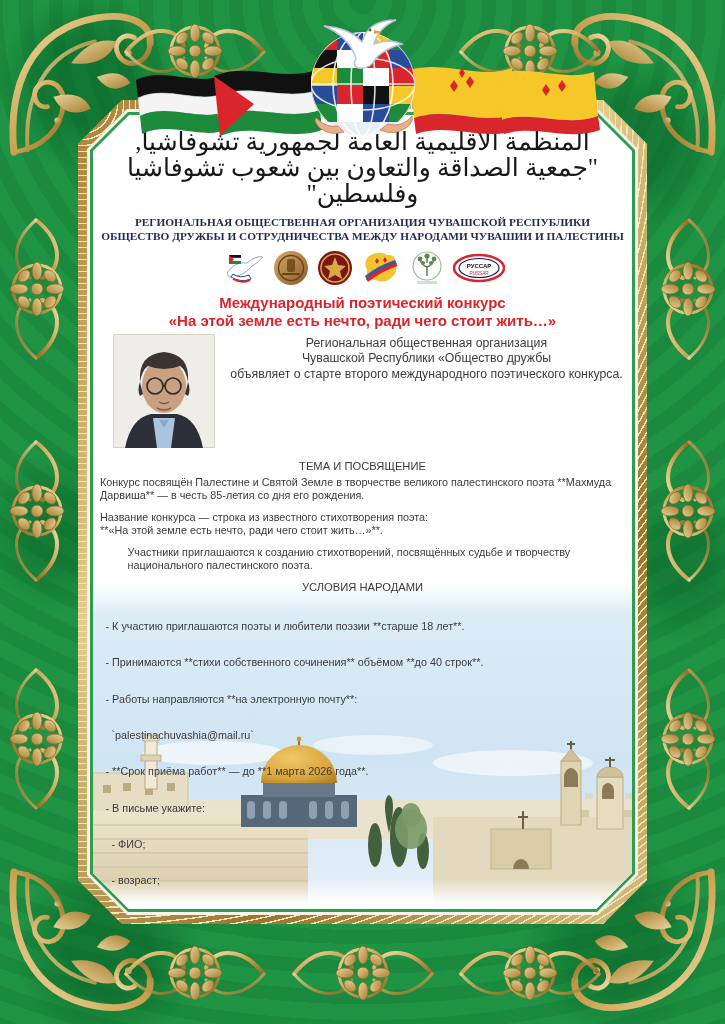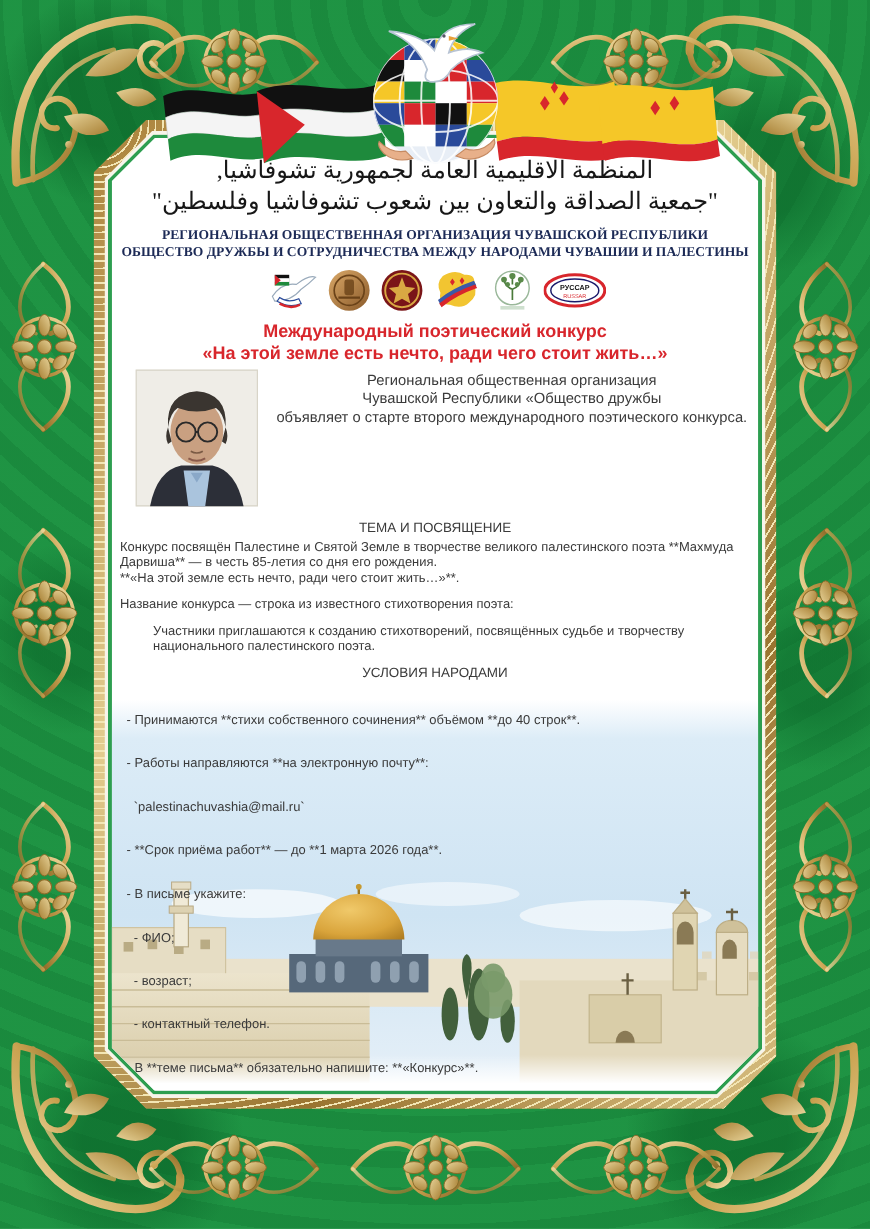--- a/index.html
+++ b/index.html
@@ -68,21 +68,21 @@
   .city{position:absolute;left:0;right:0;bottom:4px;height:172px;}
   .fade{position:absolute;left:0;right:0;bottom:0;height:30px;
     background:linear-gradient(180deg, rgba(255,255,255,0), #ffffff 80%);}
   .txt{position:relative;z-index:2;}
 
   
   .top-deco{position:absolute;left:118px;top:18px;width:490px;height:120px;z-index:5;}
 
   
   .arabic{font-family:"Liberation Serif", serif;color:#171717;text-align:center;
-    font-size:20px;line-height:26px;direction:rtl;}
+    font-size:25px;line-height:26px;direction:rtl;}
   .arabic.first{margin-top:14px;}
   .org-caps{font-family:"Liberation Serif", serif;font-weight:bold;color:#1c2a56;
     text-align:center;font-size:11.3px;line-height:13.5px;}
   .org-caps.first{margin-top:9px;}
   .logos{margin-top:7px;display:flex;justify-content:center;align-items:center;gap:8px;height:36px;}
   .logo{flex:0 0 auto;}
   .title-red{color:#d8262c;font-weight:bold;text-align:center;font-size:15px;line-height:17.5px;}
   .title-red.first{margin-top:8px;}
   .intro-wrap{position:relative;margin-top:5px;min-height:118px;}
   .portrait{position:absolute;left:20px;top:0;width:102px;height:114px;}
@@ -386,26 +386,27 @@
     </svg>
     <div class="intro-lines">
       <div>Региональная общественная организация</div>
       <div>Чувашской Республики «Общество дружбы</div>
       <div>объявляет о старте второго международного поэтического конкурса.</div>
     </div>
   </div>
 
   <div class="txt sec-head" style="margin-top:8px">ТЕМА И ПОСВЯЩЕНИЕ</div>
   <div class="txt body-p gap-xs">Конкурс посвящён Палестине и Святой Земле в творчестве великого палестинского поэта **Махмуда Дарвиша** — в честь 85-летия со дня его рождения.</div>
+  <div class="txt body-p gap-s">Название конкурса — строка из известного стихотворения поэта:</div>
   <div class="txt body-p">**«На этой земле есть нечто, ради чего стоит жить…»**.</div>
-  <div class="txt body-p gap-s">Название конкурса — строка из известного стихотворения поэта:</div>
   <div class="txt body-p gap-s" style="max-width:470px">Участники приглашаются к созданию стихотворений, посвящённых судьбе и творчеству национального палестинского поэта.</div>
 
   <div class="txt sec-head gap-s">УСЛОВИЯ НАРОДАМИ</div>
   <div class="txt cond-list">
+    <div>- К участию приглашаются поэты и любители поэзии **старше 18 лет**.</div>
     <div>- Принимаются **стихи собственного сочинения** объёмом **до 40 строк**.</div>
     <div>- Работы направляются **на электронную почту**:</div>
     <div>  `palestinachuvashia@mail.ru`</div>
     <div>- **Срок приёма работ** — до **1 марта 2026 года**.</div>
     <div>- В письме укажите:</div>
     <div>  - ФИО;</div>
     <div>  - возраст;</div>
     <div>  - контактный телефон.</div>
     <div>- В **теме письма** обязательно напишите: **«Конкурс»**.</div>
   </div>

